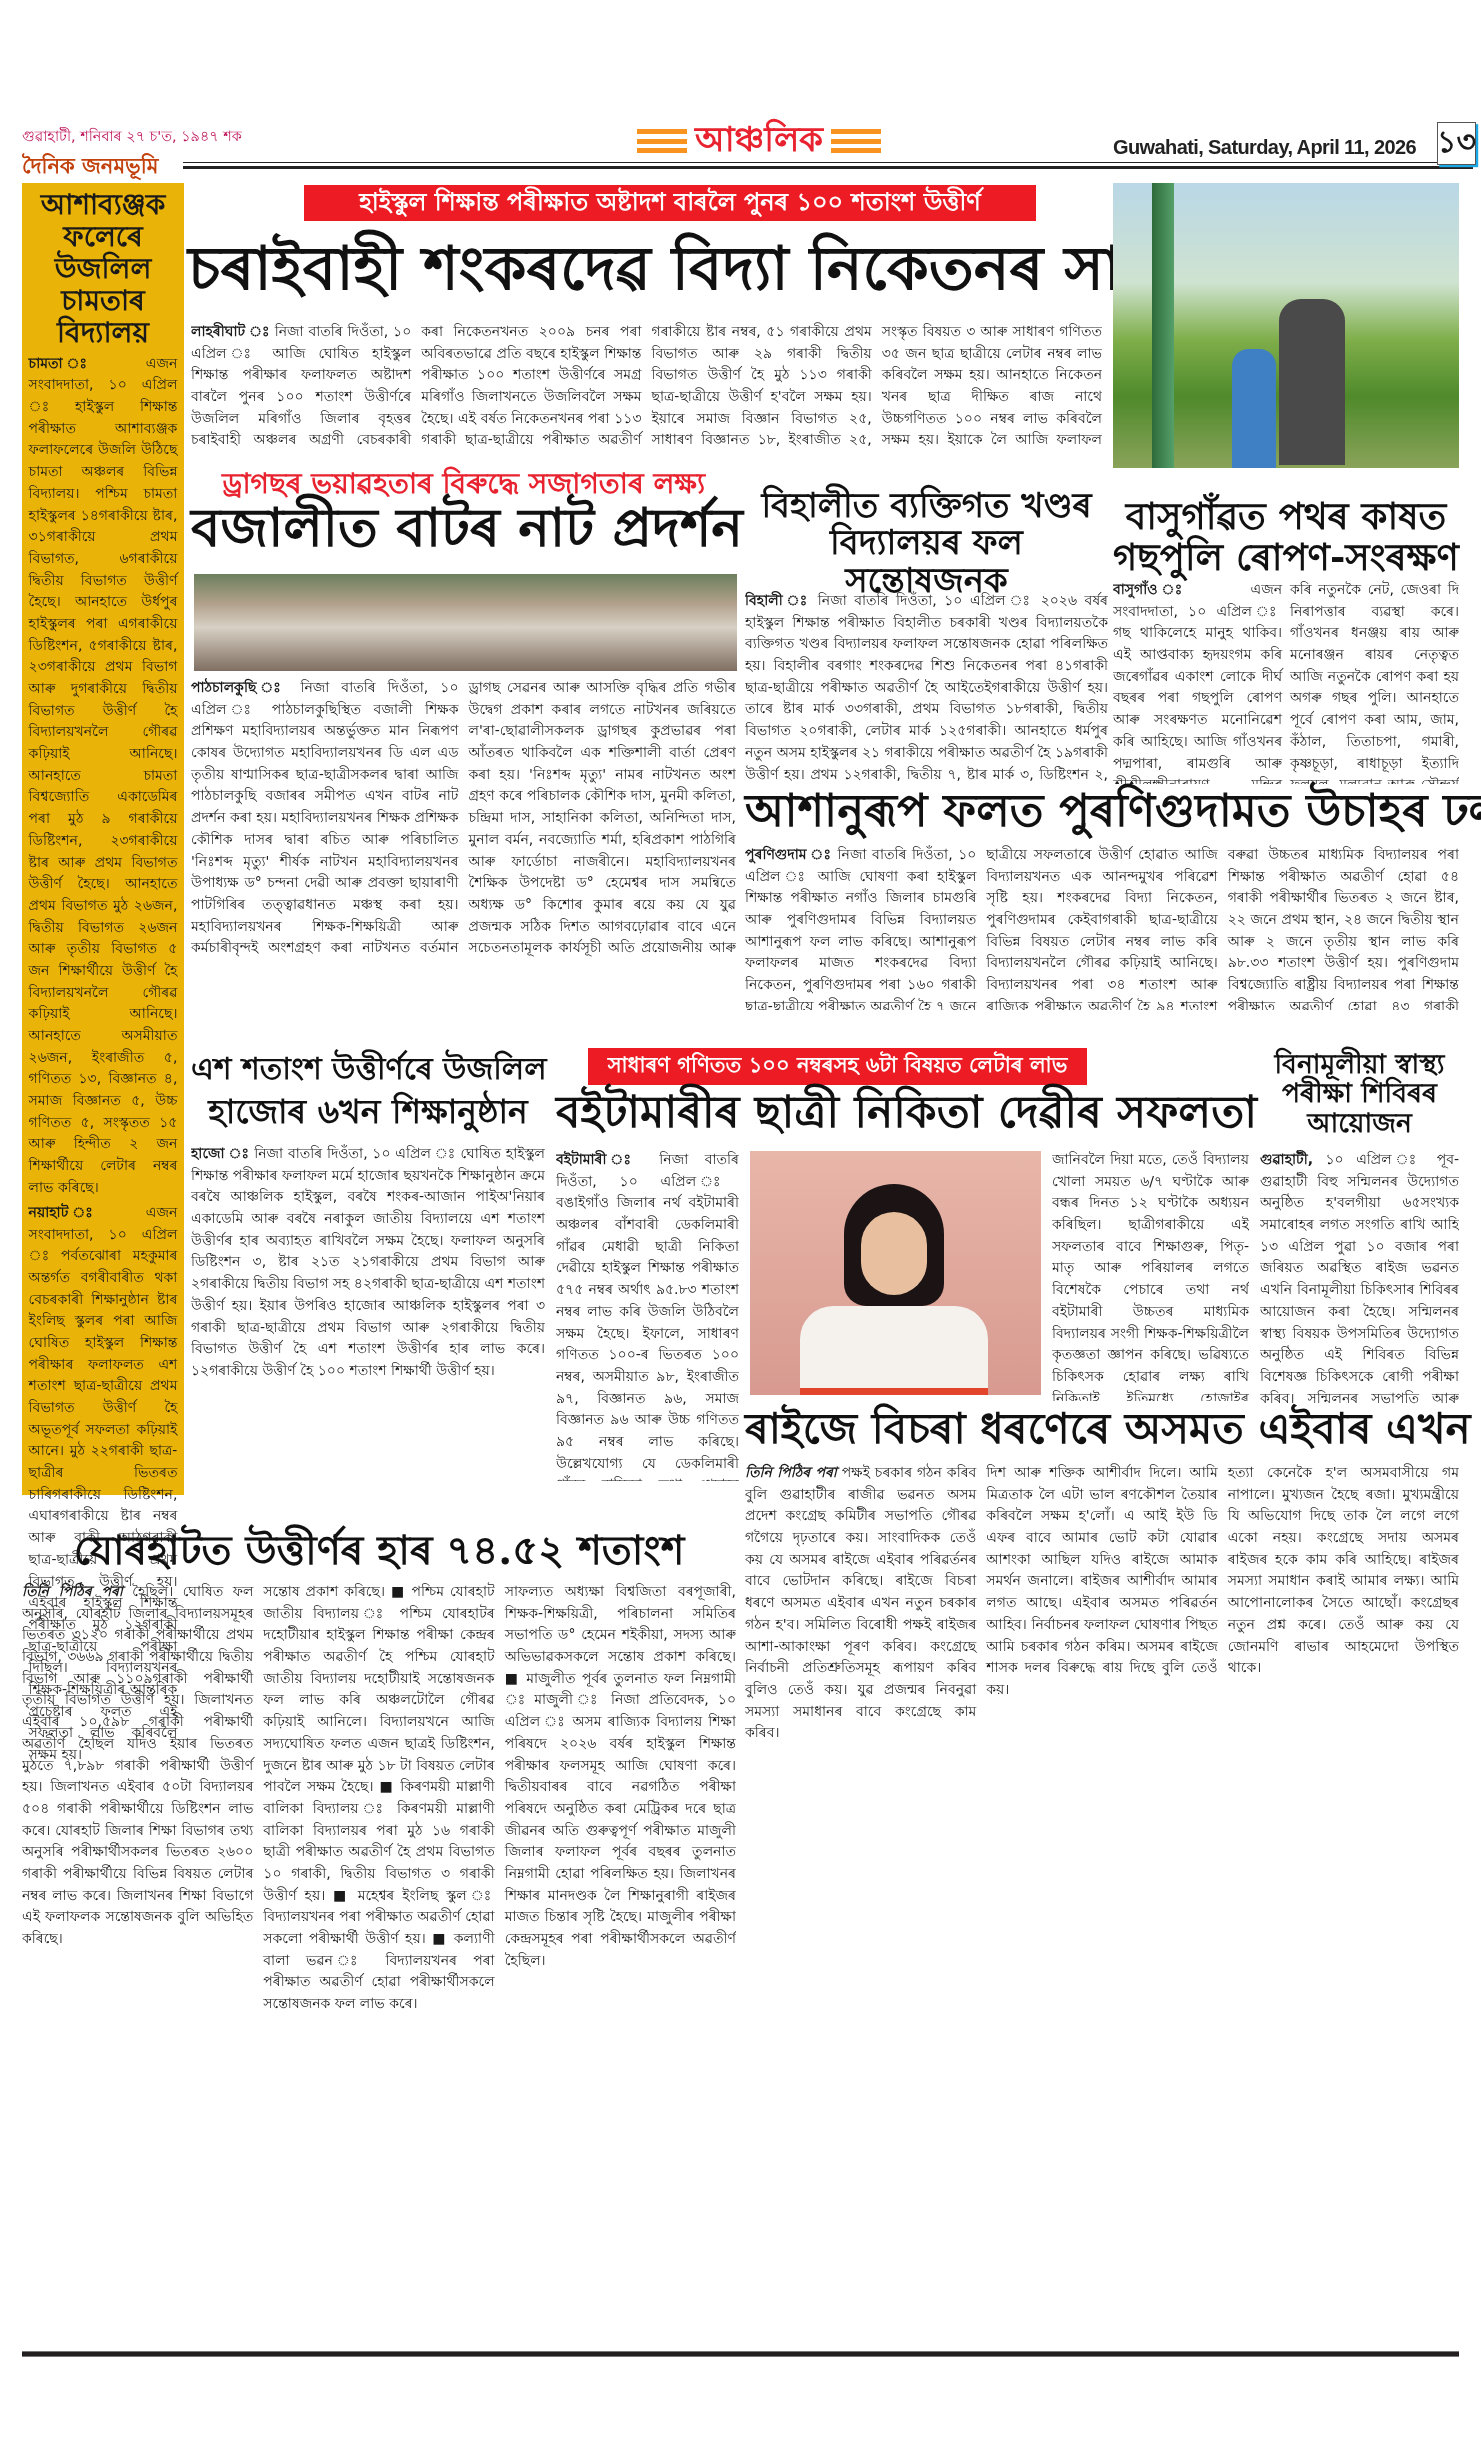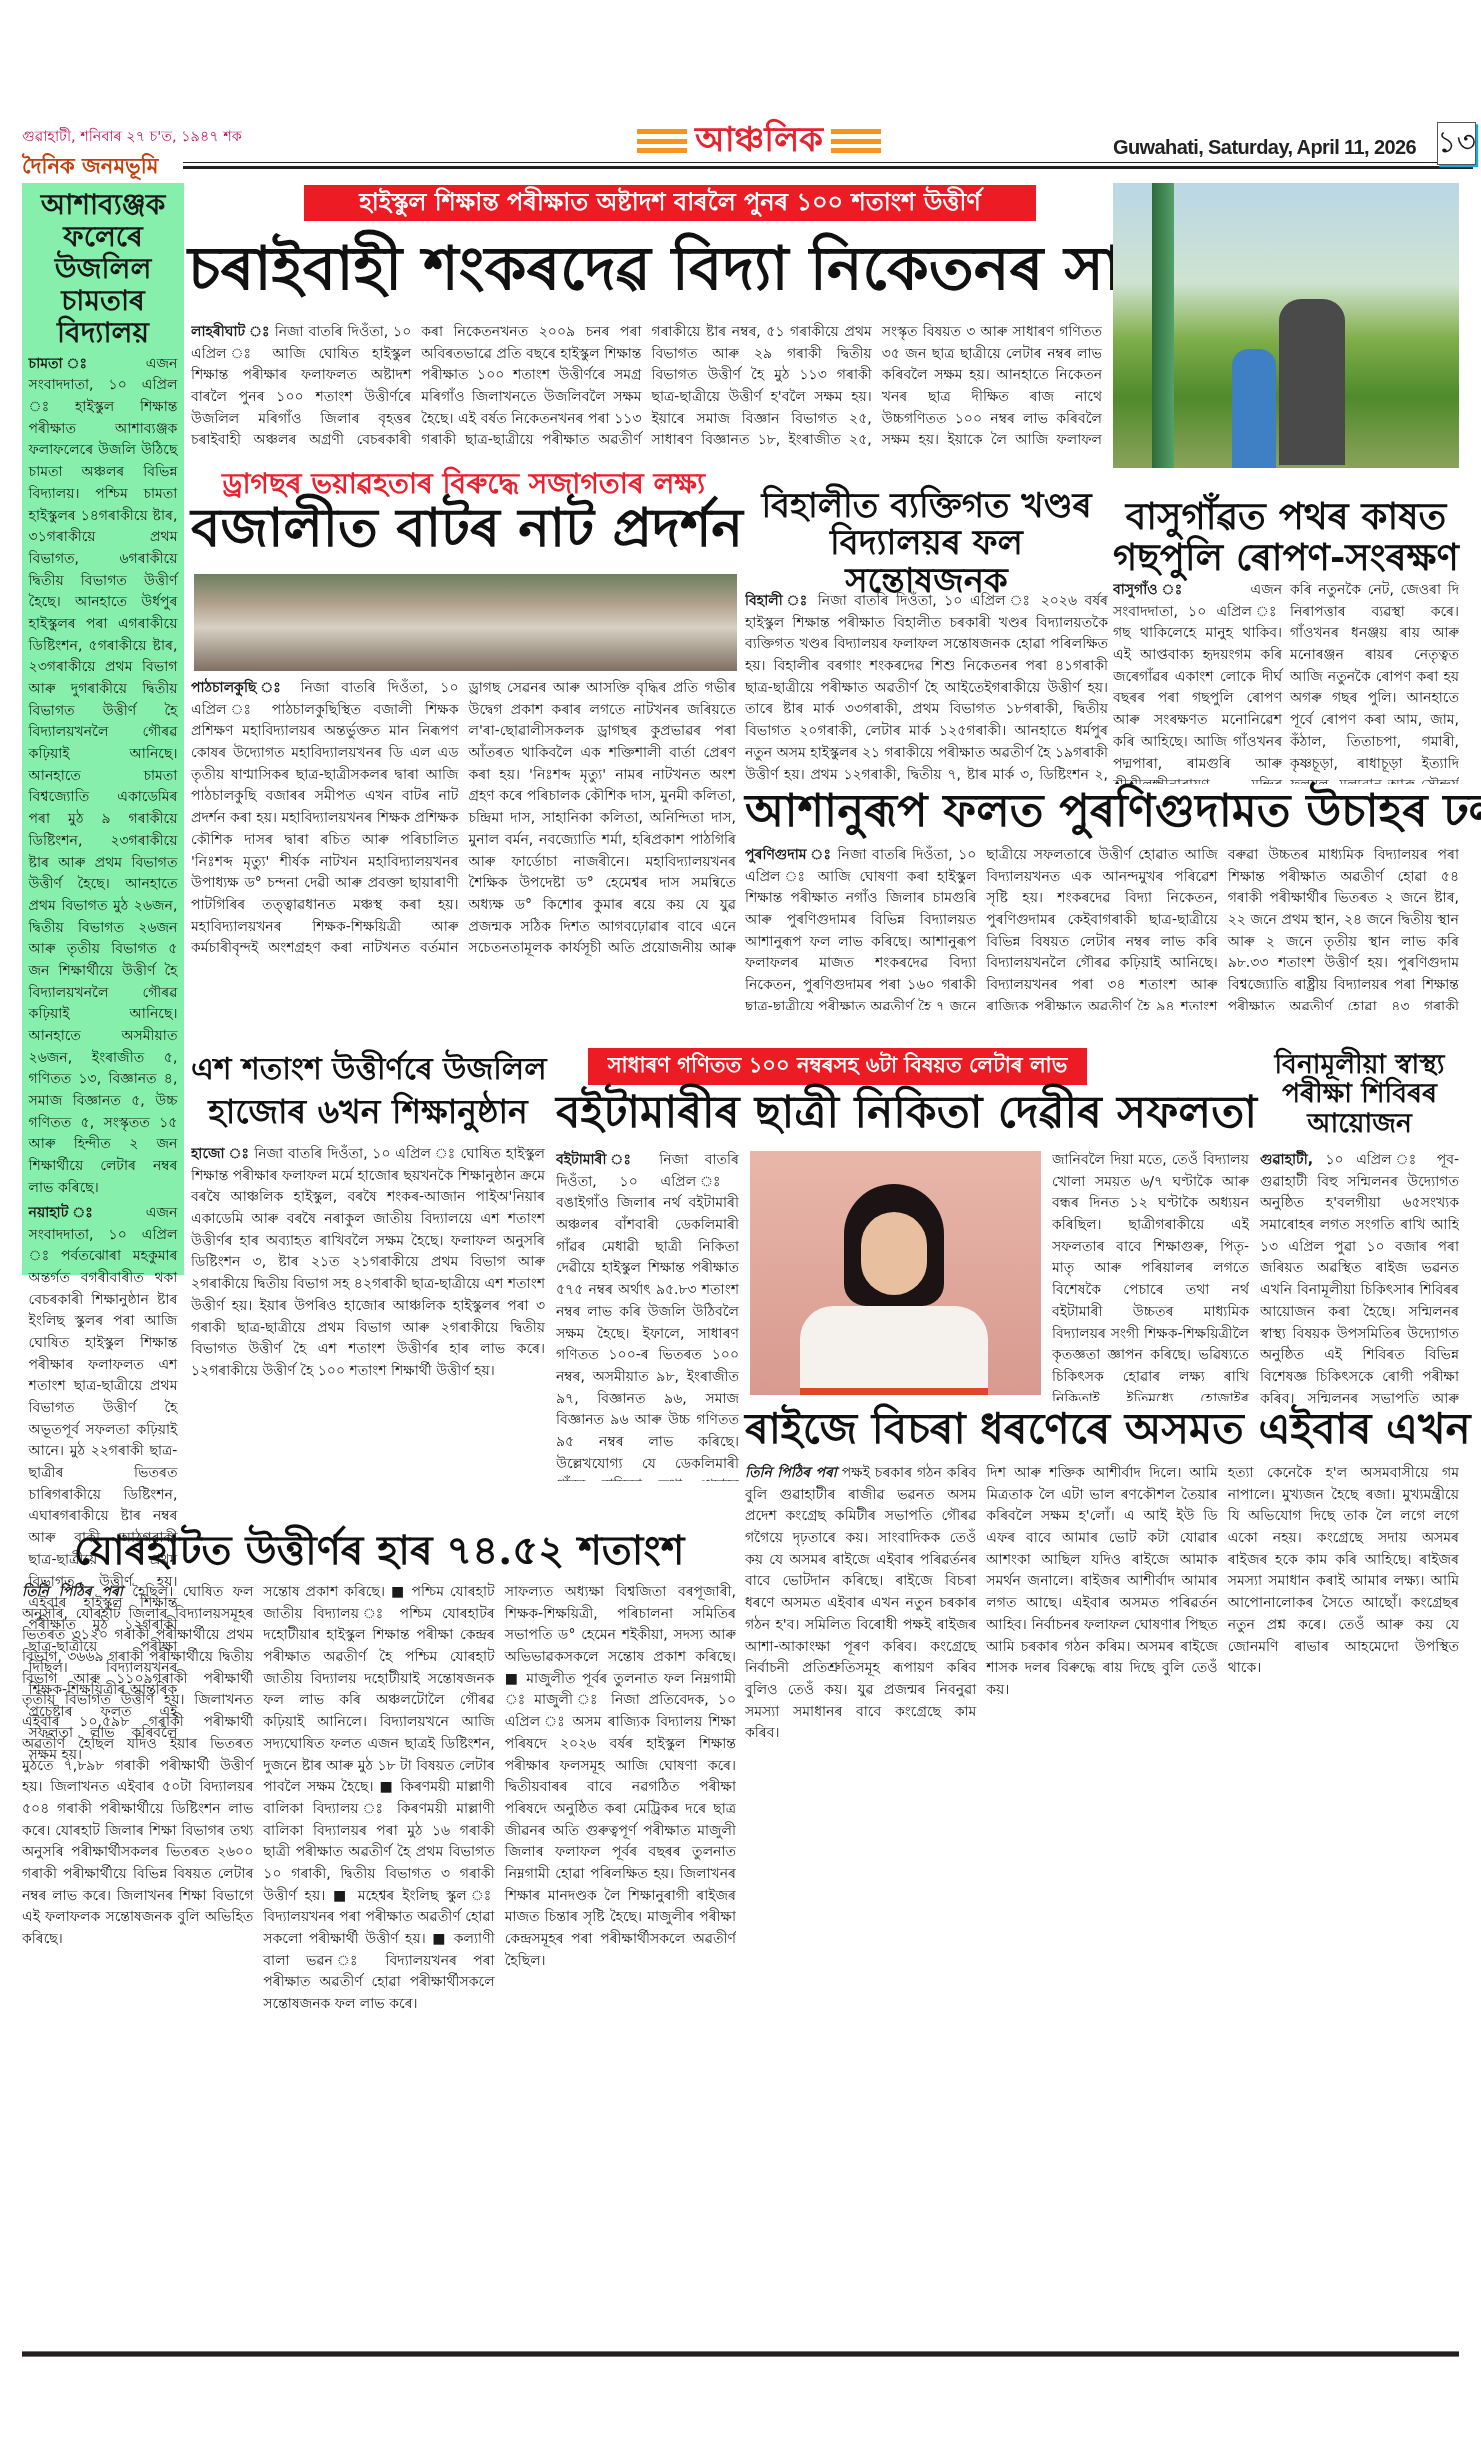--- a/index.html
+++ b/index.html
@@ -9,24 +9,24 @@
   
   .mast-date { left: 22px; top: 125px; font-size: 14.4px; color: #be185d; }
   .mast-paper { left: 22px; top: 150px; font-size: 21px; font-weight: bold; color: #c2410c; }
   .mast-rule { left: 183px; top: 166px; width: 1290px; height: 3.3px; background: #222; }
   .mast-rule2 { left: 183px; top: 162px; width: 1290px; height: 1.1px; background: #222; }
   .mast-logo { left: 604px; top: 119px; width: 310px; height: 44px; display: flex; align-items: center; justify-content: center; gap: 7.8px; }
   .logo-bars { display: flex; flex-direction: column; gap: 4.4px; }
   .logo-bars span { display: block; width: 50px; height: 5px; background: #f7931e; }
   .logo-text { font-size: 34px; font-weight: bold; color: #e8232f; font-family: Liberation Mono, monospace; }
   .mast-dateline { left: 1113px; top: 136px; font-size: 20px; font-weight: bold; color: #222; font-family: "Liberation Sans", sans-serif; letter-spacing: -0.6px; }
-  .page-no { left: 1437px; top: 122px; width: 39px; height: 43px; border: 1.7px solid #555; background: #fff; font-size: 30px; font-weight: normal; display: flex; align-items: center; justify-content: center; box-shadow: 2.2px 2.2px 0 #19a9e6; }
+  .page-no { left: 1437px; top: 122px; width: 39px; height: 43px; border: 1.7px solid #555; background: #fff; font-size: 30px; font-weight: bold; display: flex; align-items: center; justify-content: center; box-shadow: 2.2px 2.2px 0 #19a9e6; }
 
   
-  .sidebar { left: 22px; top: 183px; width: 162px; height: 1092px; background: #86efac; padding: 5.5px 6.6px; }
+  .sidebar { left: 22px; top: 183px; width: 162px; height: 1312px; background: #eab308; padding: 5.5px 6.6px; }
   .side-head { font-size: 28px; font-weight: bold; text-align: center; line-height: 1.15; font-family: "DejaVu Serif", serif; }
   .side-body { font-size: 14px; line-height: 1.55; text-align: justify; margin-top: 3.3px; }
   .side-body b { font-weight: bold; }
 
   
   .body-text { font-size: 14px; line-height: 1.55; text-align: justify; }
   .cols { display: grid; gap: 10px; }
 
   .red-banner { background: #ed1c24; color: #fff; font-weight: bold; text-align: center; display: flex; align-items: center; justify-content: center; }
   .big-head { font-weight: bold; font-family: "DejaVu Serif", serif; text-align: center; color: #111; line-height: 1.1; white-space: nowrap; }

